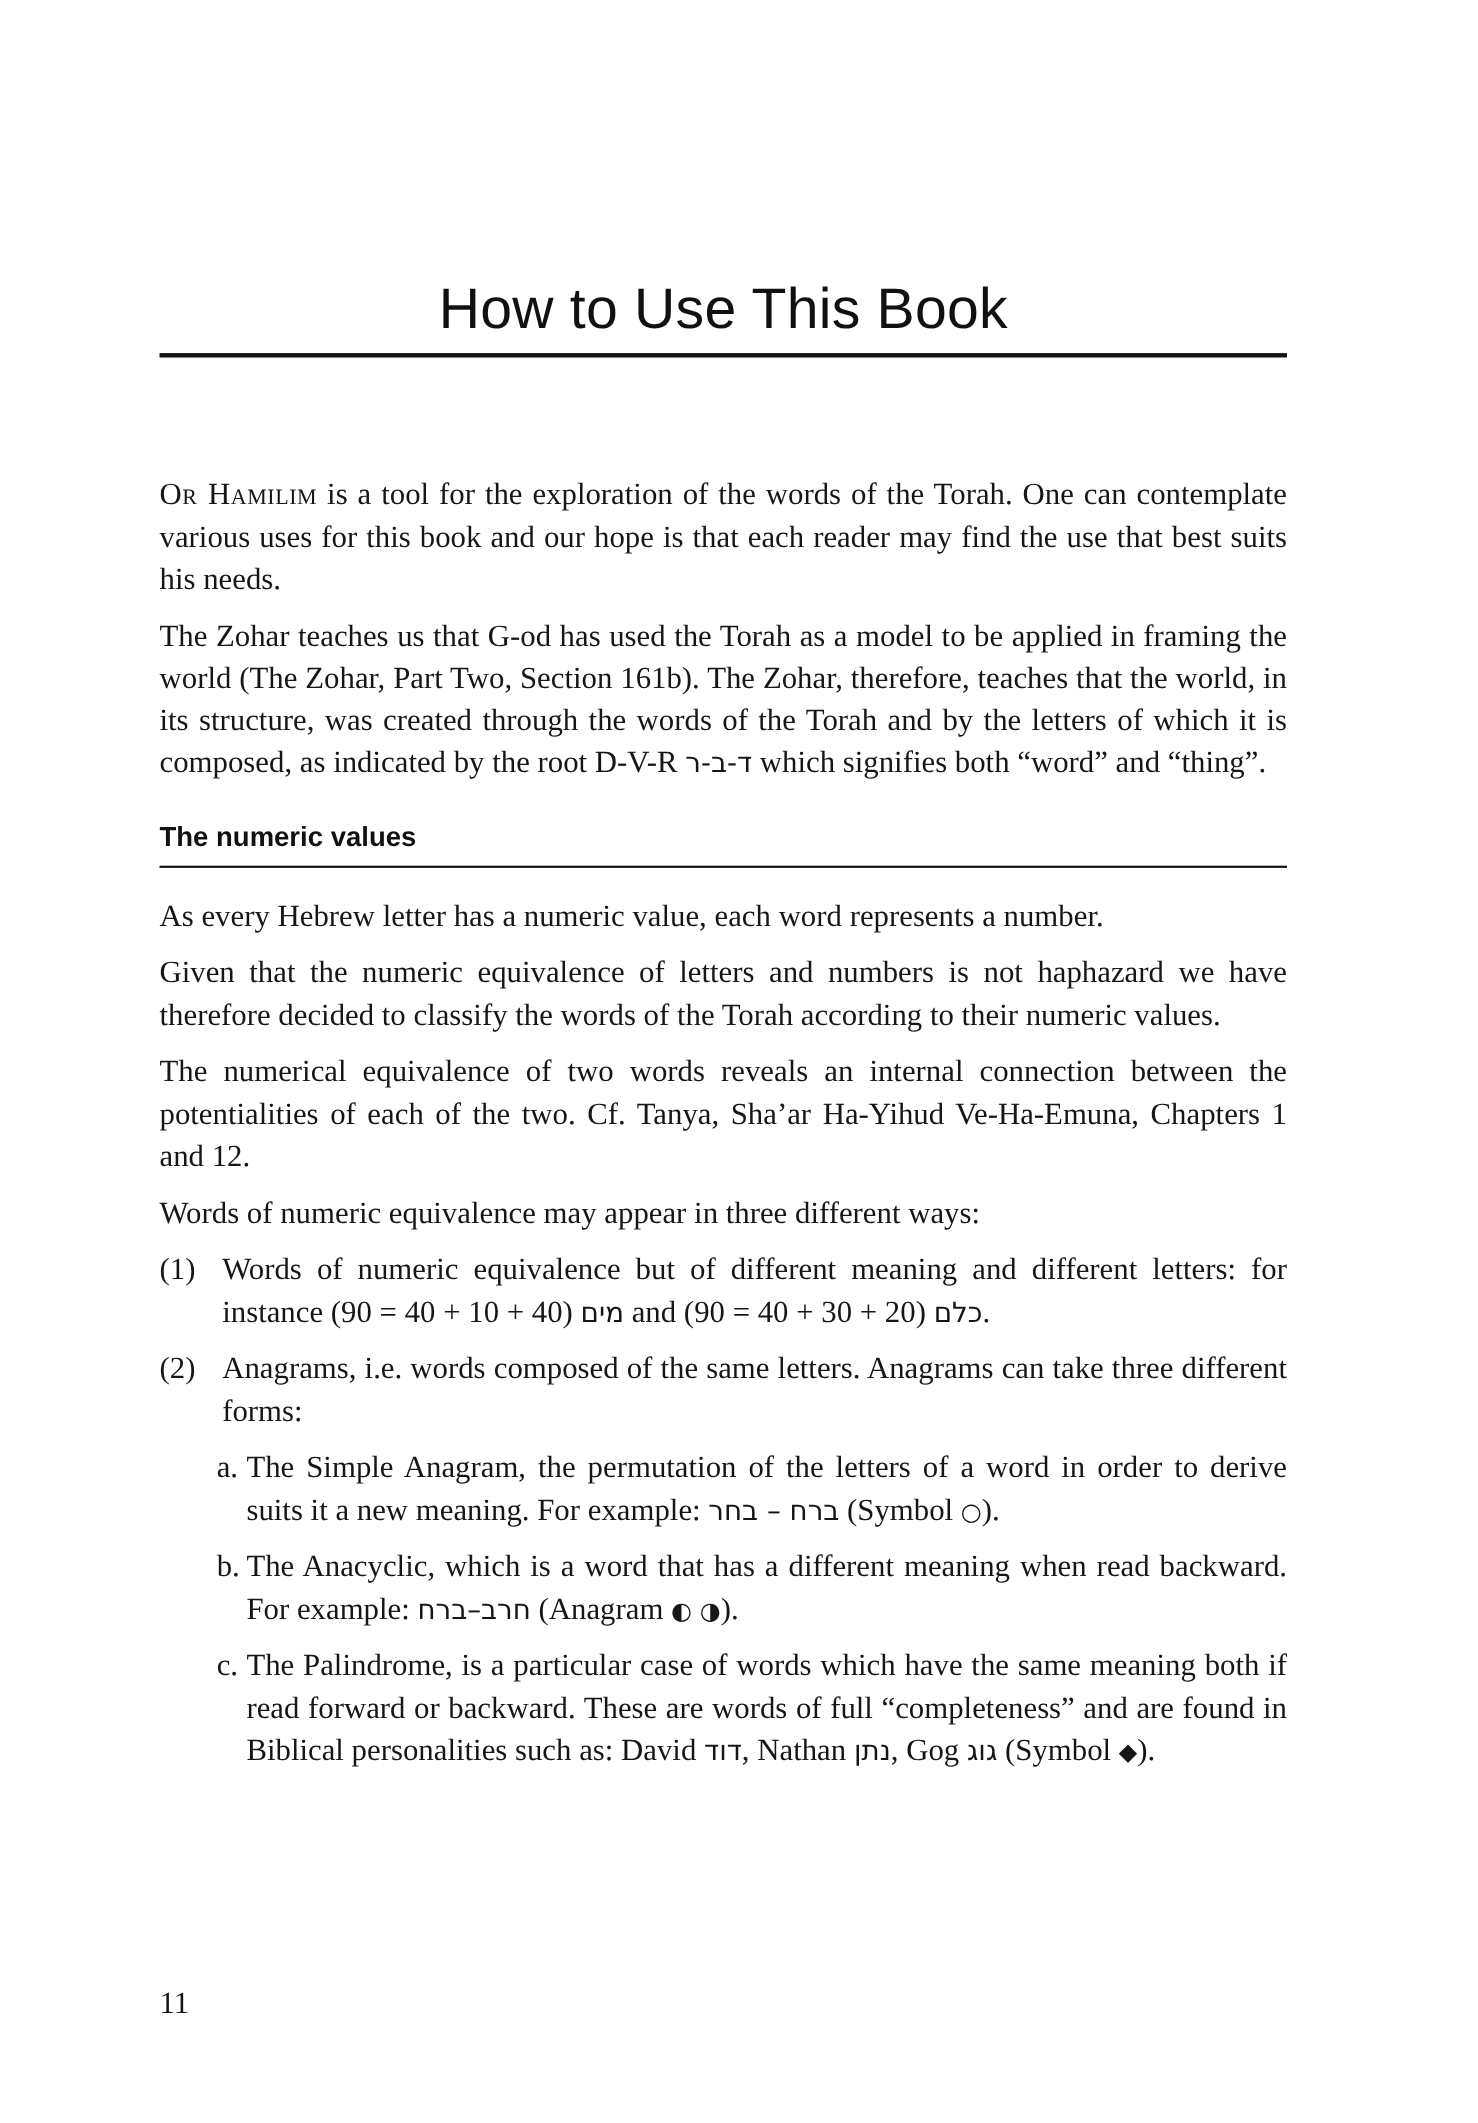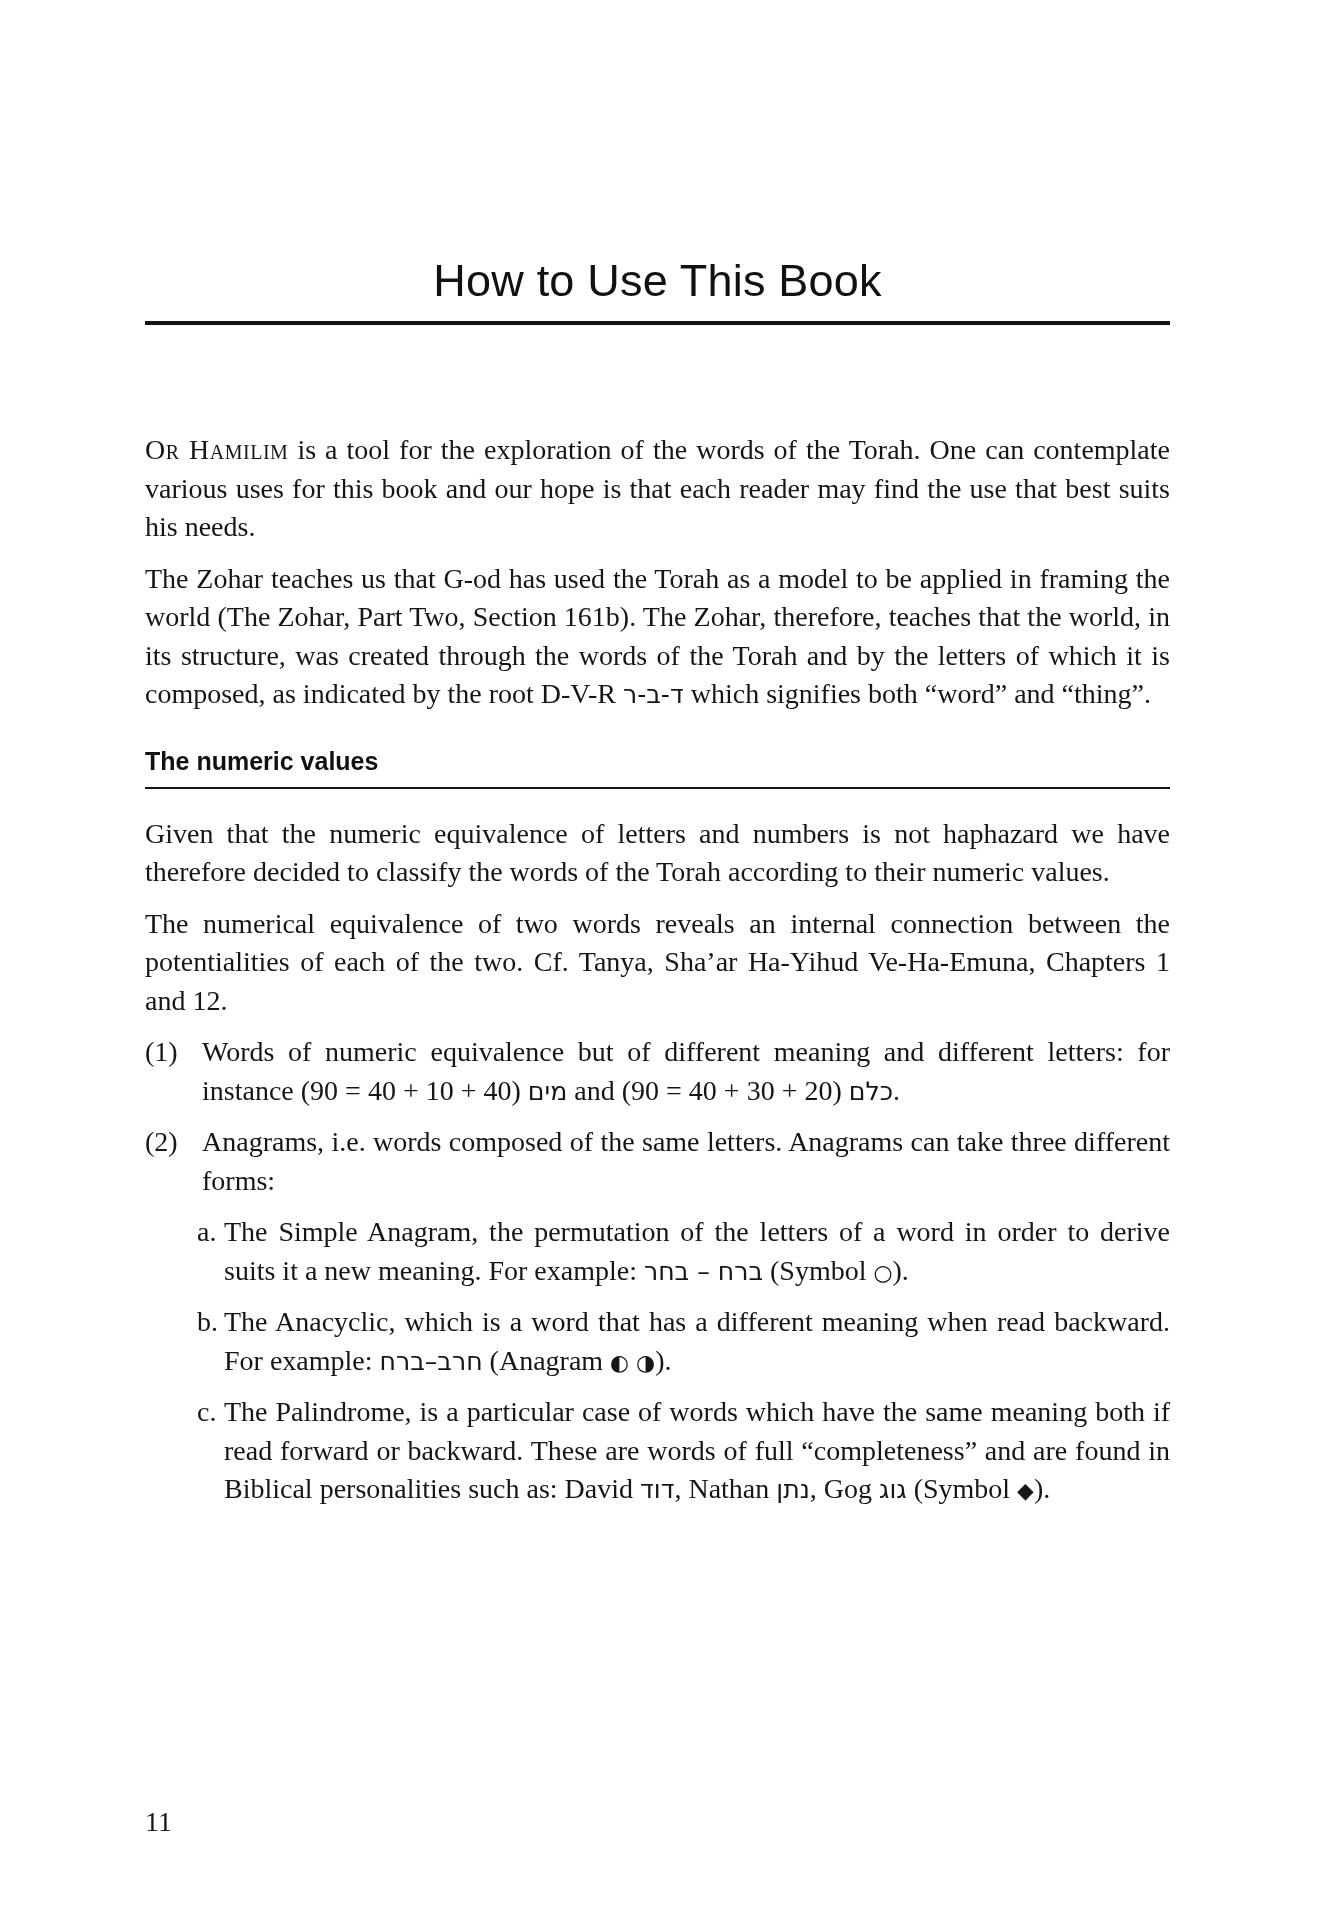--- a/index.html
+++ b/index.html
@@ -19,21 +19,21 @@
     position: absolute;
     left: 145px;
     top: 0;
     width: 1025px;
   }
   .title {
     margin: 256px 0 0 0;
     text-align: center;
     font-family: "Liberation Sans", sans-serif;
     font-weight: 400;
-    font-size: 45px;
+    font-size: 52px;
     line-height: 50px;
     color: #111;
     letter-spacing: 0.2px;
   }
   .title-rule {
     border: none;
     border-top: 4px solid #131313;
     margin: 15px 0 0 0;
   }
   .blocks {
@@ -111,22 +111,24 @@
 
   <div class="blocks">
       <div class="block p"><span class="sc">Or Hamilim</span><span class="t"> is a tool for the exploration of the words of the Torah. One can contemplate various uses for this book and our hope is that each reader may find the use that best suits his needs.</span></div>
       <div class="block p"><span class="t">The Zohar teaches us that G-od has used the Torah as a model to be applied in framing the world (The Zohar, Part Two, Section 161b). The Zohar, therefore, teaches that the world, in its structure, was created through the words of the Torah and by the letters of which it is composed, as indicated by the root D-V-R </span><span class="he">ד-ב-ר</span><span class="t"> which signifies both “word” and “thing”.</span></div>
     </div>
 
   <h2 class="section-heading">The numeric values</h2>
   <hr class="heading-rule">
 
   <div class="blocks" style="margin-top:0">
+      <div class="block p"><span class="t">As every Hebrew letter has a numeric value, each word represents a number.</span></div>
       <div class="block p"><span class="t">Given that the numeric equivalence of letters and numbers is not haphazard we have therefore decided to classify the words of the Torah according to their numeric values.</span></div>
       <div class="block p"><span class="t">The numerical equivalence of two words reveals an internal connection between the potentialities of each of the two. Cf. Tanya, Sha’ar Ha-Yihud Ve-Ha-Emuna, Chapters 1 and 12.</span></div>
+      <div class="block p"><span class="t">Words of numeric equivalence may appear in three different ways:</span></div>
       <div class="block li"><span class="marker">(1)</span><span class="t">Words of numeric equivalence but of different meaning and different letters: for instance </span><span class="he">מים</span><span class="t"> (40 + 10 + 40 = 90) and </span><span class="he">כלם</span><span class="t"> (20 + 30 + 40 = 90).</span></div>
       <div class="block li"><span class="marker">(2)</span><span class="t">Anagrams, i.e. words composed of the same letters. Anagrams can take three different forms:</span></div>
       <div class="block li2"><span class="marker">a.</span><span class="t">The Simple Anagram, the permutation of the letters of a word in order to derive suits it a new meaning. For example: </span><span class="he">ברח – בחר</span><span class="t"> (Symbol </span><span class="sym">○</span><span class="t">).</span></div>
       <div class="block li2"><span class="marker">b.</span><span class="t">The Anacyclic, which is a word that has a different meaning when read backward. For example: </span><span class="he">חרב–ברח</span><span class="t"> (Anagram </span><span class="sym">◐ ◑</span><span class="t">).</span></div>
       <div class="block li2"><span class="marker">c.</span><span class="t">The Palindrome, is a particular case of words which have the same meaning both if read forward or backward. These are words of full “completeness” and are found in Biblical personalities such as: David </span><span class="he">דוד</span><span class="t">, Nathan </span><span class="he">נתן</span><span class="t">, Gog </span><span class="he">גוג</span><span class="t"> (Symbol </span><span class="sym">◆</span><span class="t">).</span></div>
     </div>
 </div>
 
 <div class="page-number">11</div>
 

